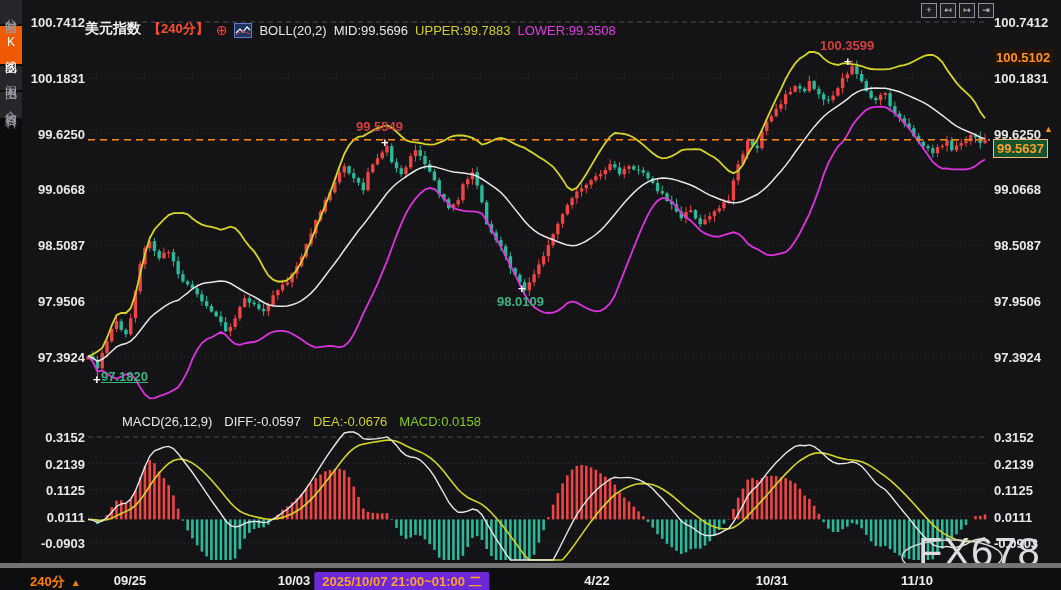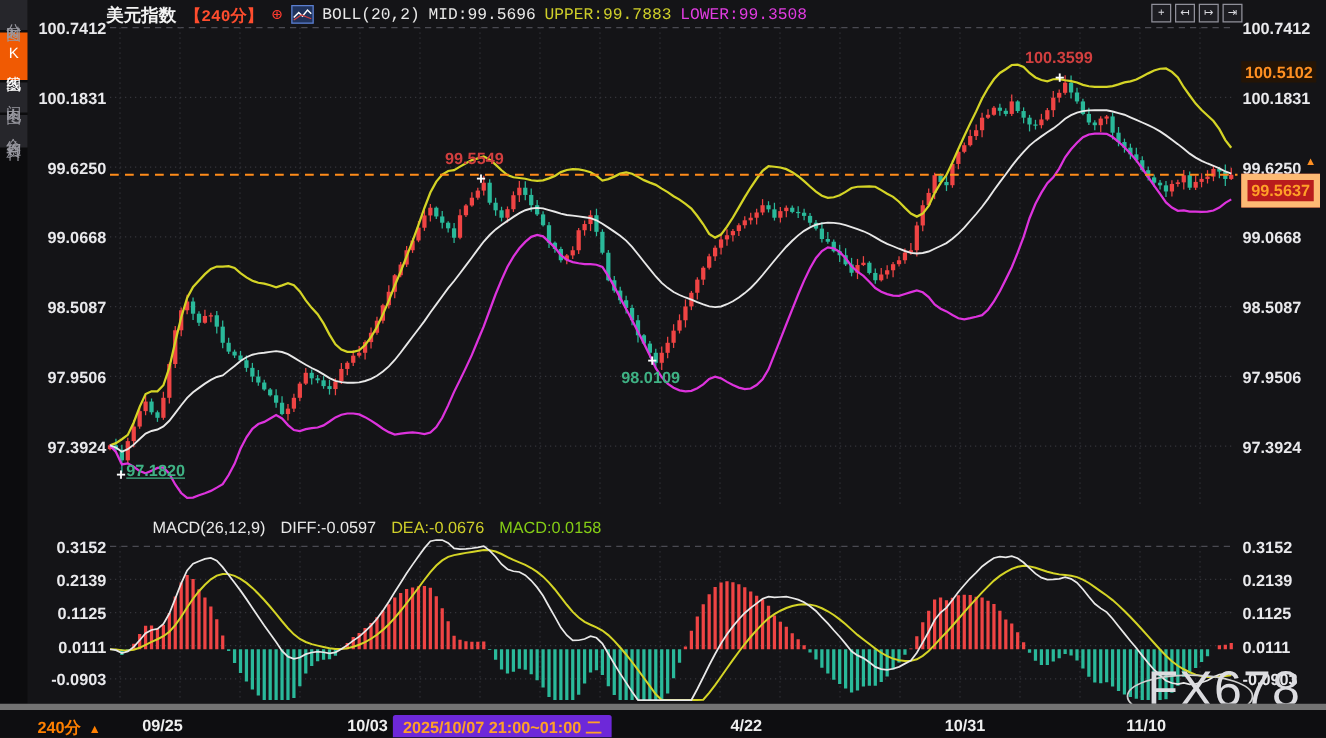--- a/index.html
+++ b/index.html
@@ -8,22 +8,22 @@
   #chart-svg{position:absolute;left:0;top:0;z-index:1;}
 
   
   #sidebar{position:absolute;left:0;top:0;width:22px;height:563px;background:#0c0c0e;z-index:5;}
   .side-tab{writing-mode:vertical-rl;text-orientation:upright;width:22px;background:#26262b;
             color:#9a9aa2;font-size:12px;line-height:22px;text-align:center;padding:9px 0;
             margin-bottom:2px;cursor:pointer;letter-spacing:2px;}
   .side-tab.active{background:#f05a03;color:#ffffff;}
 
   
-  #header{position:absolute;left:85px;top:4px;height:18px;z-index:6;font-size:13px;
-          display:flex;align-items:flex-start;gap:7px;white-space:nowrap;font-family:Liberation Mono, monospace;}
+  #header{position:absolute;left:85px;top:20px;height:18px;z-index:6;font-size:13px;
+          display:flex;align-items:flex-end;gap:7px;white-space:nowrap;}
   .h-symbol{color:#f2f2f2;font-weight:bold;font-size:14px;}
   .h-period{color:#ff4d2e;font-weight:bold;}
   .h-plus{color:#ff3b30;font-size:14px;cursor:pointer;}
   .h-klineicon{display:inline-block;width:16px;height:13px;background:#20335c;border:1px solid #5b7fd0;
                position:relative;cursor:pointer;}
   .h-klineicon svg{position:absolute;left:0;top:0;}
   .h-boll,.h-mid{color:#e8e8e8;}
   .h-upper{color:#cfcf2a;}
   .h-lower{color:#e03ce0;}
 
@@ -32,21 +32,21 @@
   .tb-icon{width:14px;height:13px;border:1px solid #90909a;background:#1d1d22;color:#d8d8de;
            font-size:9px;line-height:13px;text-align:center;cursor:pointer;}
 
   
   .ylab{position:absolute;width:58px;font-size:13px;font-weight:bold;color:#e9e9ec;z-index:4;}
   .ylab.left{left:27px;text-align:right;}
   .ylab.right{left:994px;text-align:left;}
 
   .badge{position:absolute;left:993px;z-index:6;font-size:13px;font-weight:bold;padding:1px 3px;}
   #high-badge{top:49px;color:#ff9022;background:#241405;}
-  #price-badge{top:139px;color:#ffa028;background:#b91c1c;border:5px solid #fdba74;}
+  #price-badge{top:139px;color:#ffa028;background:#14532d;border:1px solid #fdba74;}
   #price-arrow{position:absolute;left:1044px;top:124px;color:#ff9022;font-size:9px;z-index:6;}
 
   
   .anno{position:absolute;font-size:13px;font-weight:bold;z-index:4;white-space:nowrap;}
   .anno.high{color:#d23f3f;}
   .anno.low{color:#3fb284;}
   .cross-mark{position:absolute;color:#ffffff;font-size:13px;font-weight:bold;z-index:4;line-height:13px;}
 
   
   #macd-header{position:absolute;left:88px;top:414px;z-index:4;font-size:13px;display:flex;gap:12px;white-space:nowrap;margin-left:34px;}

